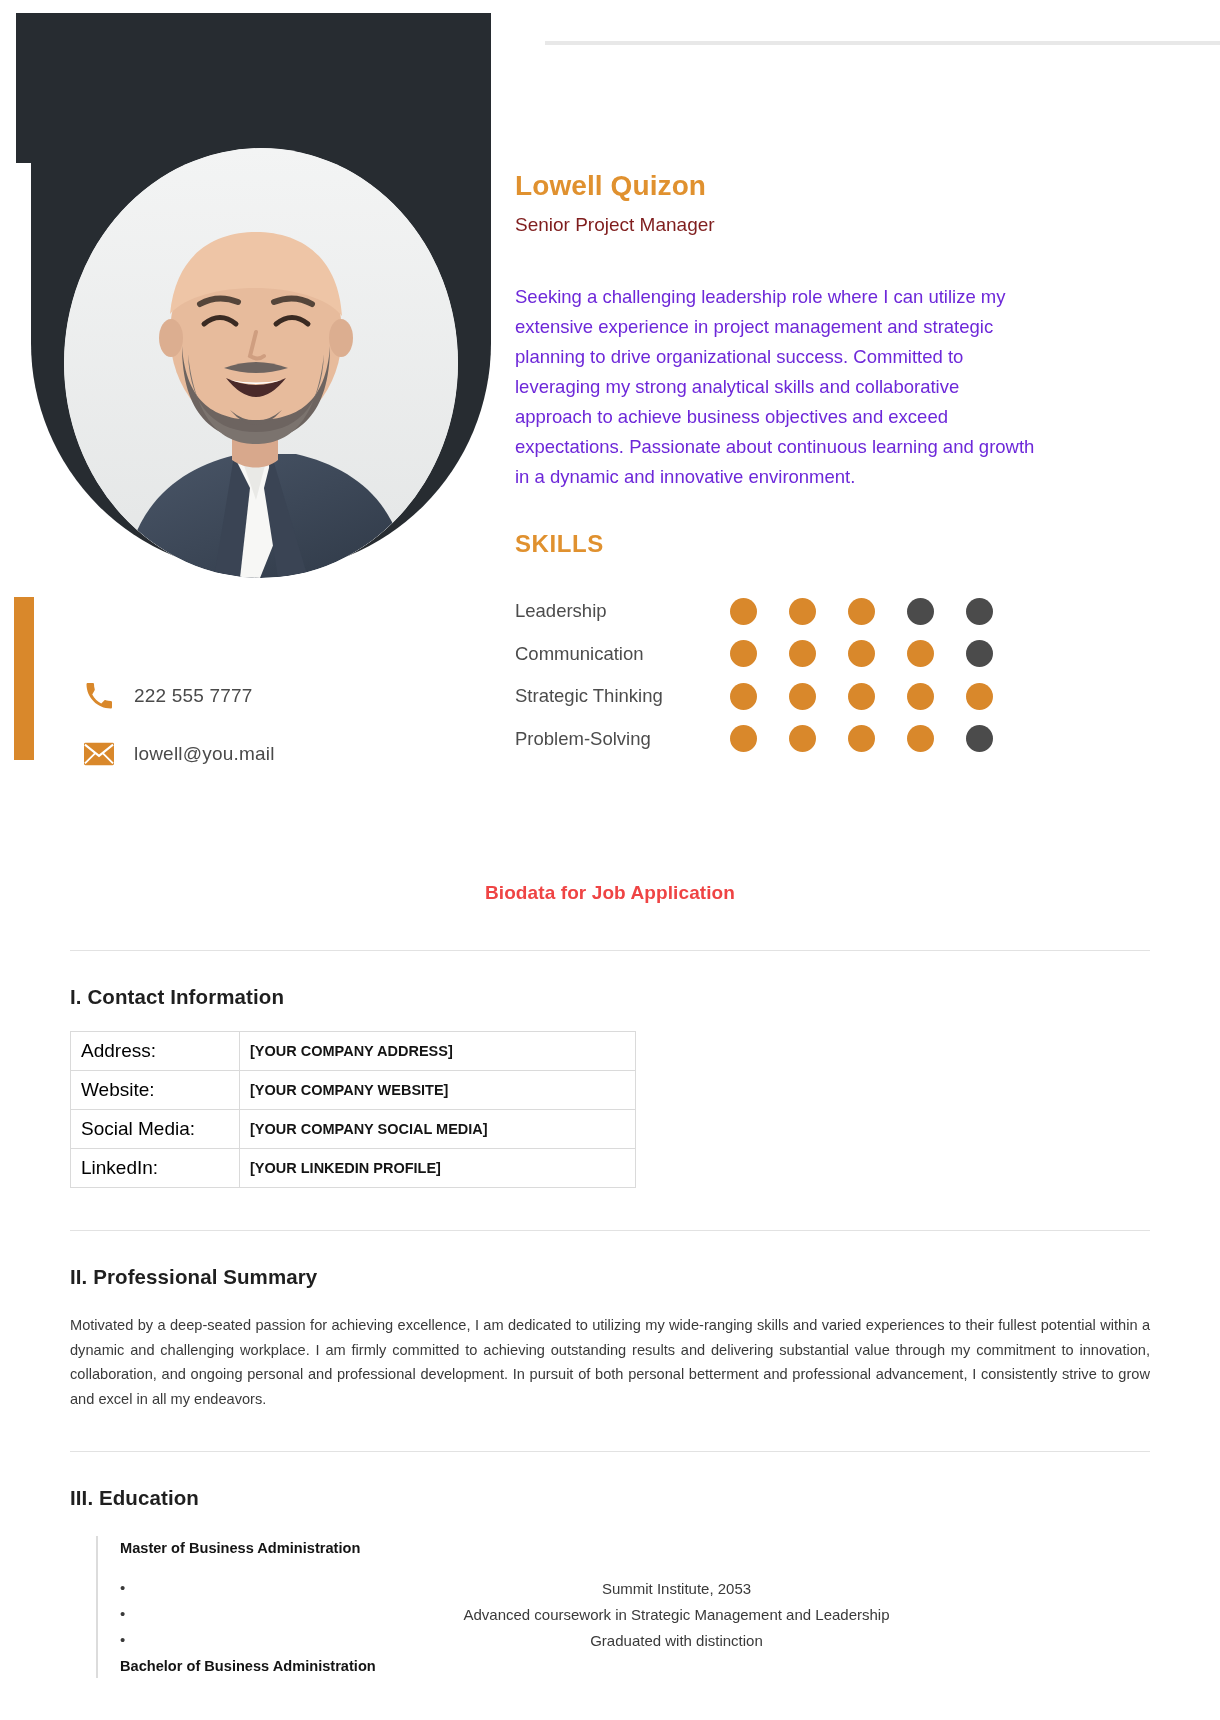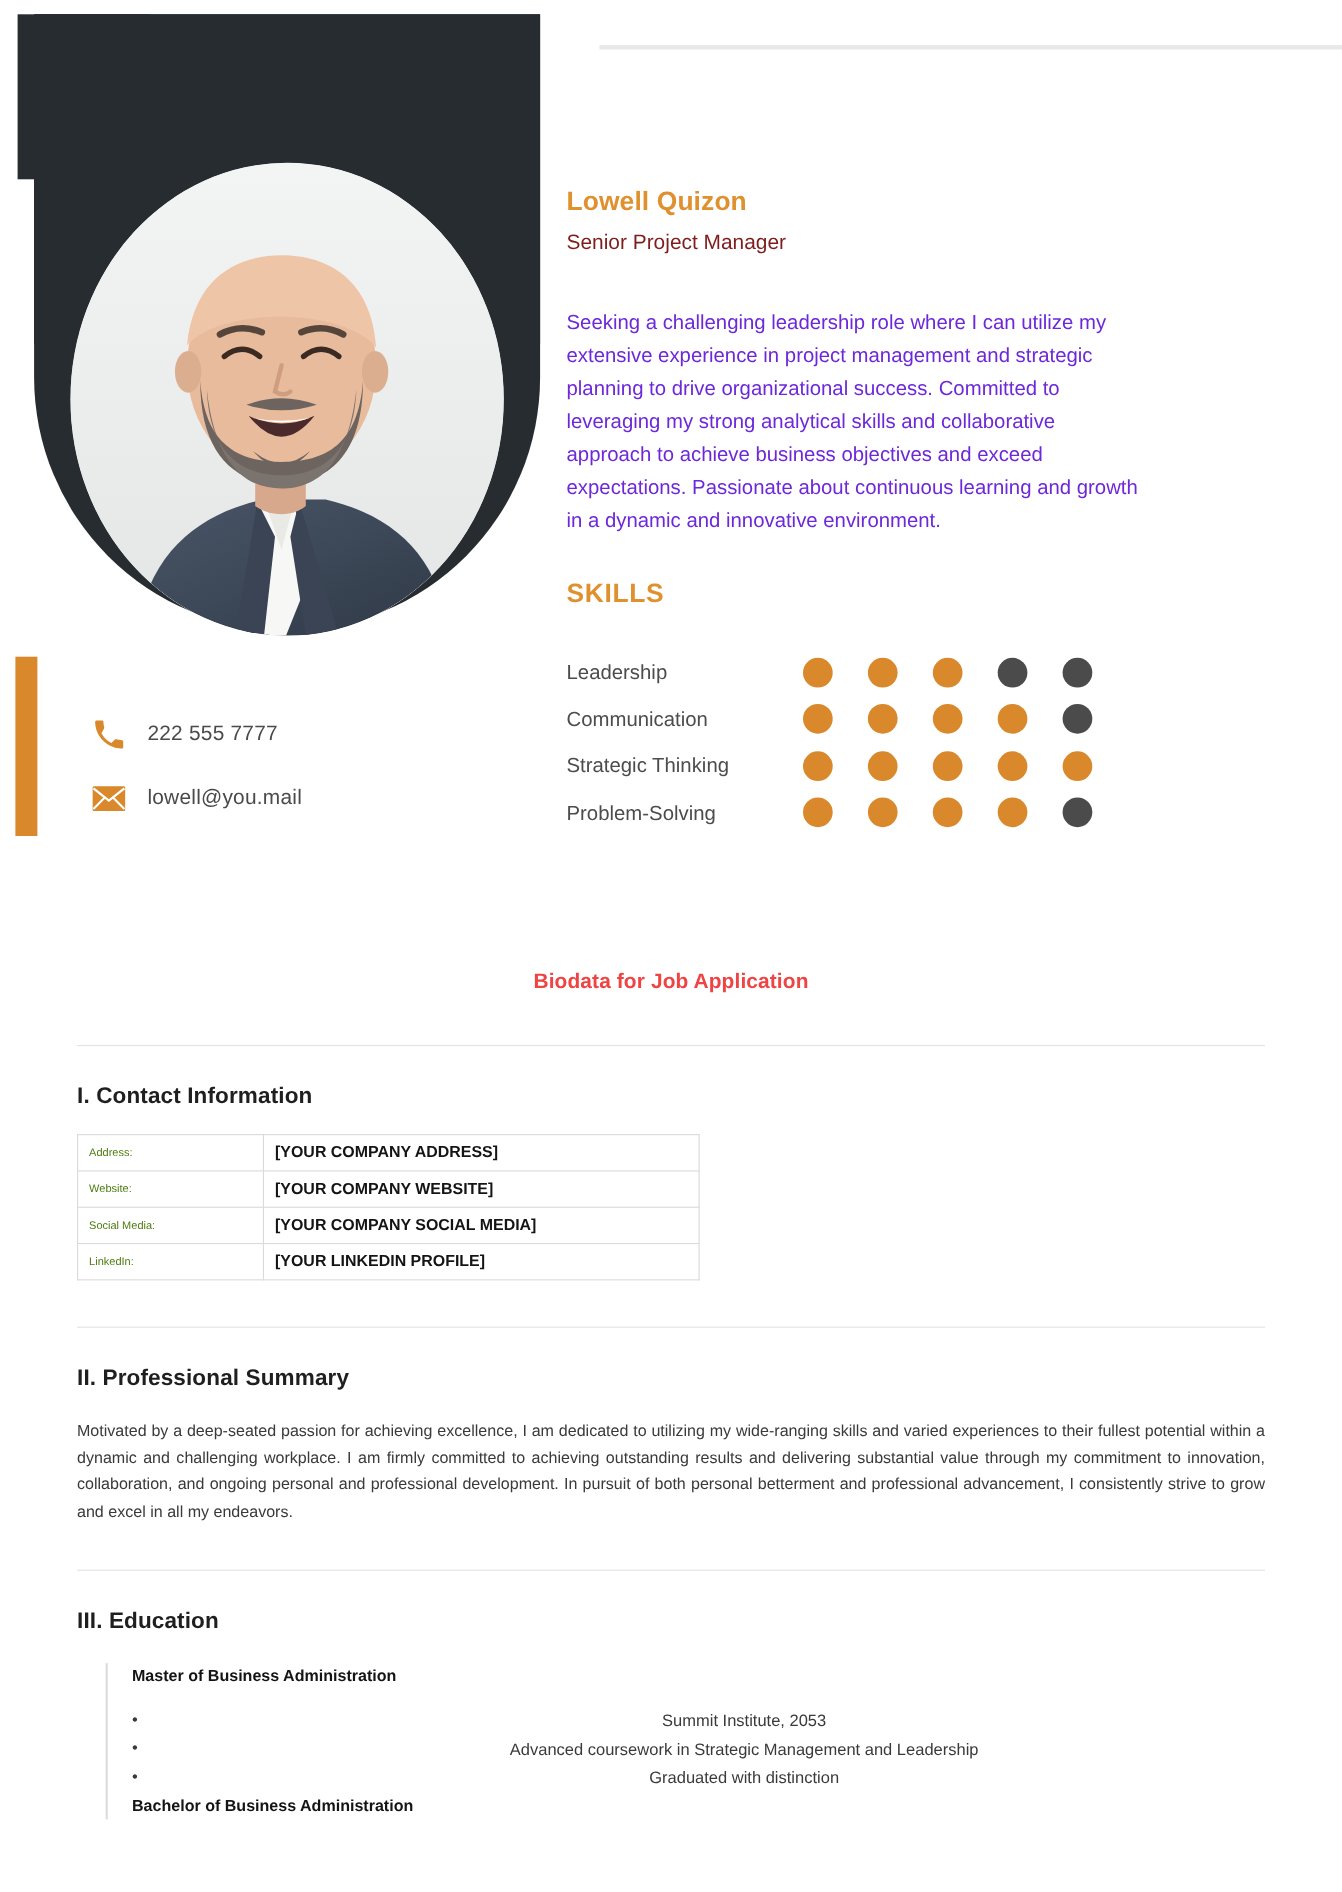--- a/index.html
+++ b/index.html
@@ -82,21 +82,21 @@
     top: 597px;
     width: 20px;
     height: 163px;
     background: #d9882b;
   }
 
   
   .contact-list {
     position: absolute;
     left: 82px;
-    top: 644px;
+    top: 672px;
     width: 380px;
   }
   .contact-row {
     display: flex;
     align-items: center;
     height: 48px;
     margin-bottom: 10px;
   }
   .contact-ico {
     width: 34px;
@@ -114,21 +114,21 @@
   }
 
   
   .hero-right {
     position: absolute;
     left: 515px;
     top: 170px;
     width: 530px;
   }
   .hero-name {
-    font-size: 24px;
+    font-size: 28px;
     font-weight: bold;
     color: #e0912f;
     letter-spacing: .1px;
     margin: 0 0 12px 0;
   }
   .hero-role {
     font-size: 19px;
     color: #7f1d1d;
     margin: 0 0 46px 0;
   }
@@ -215,22 +215,22 @@
     table-layout: fixed;
   }
   table.info td {
     border: 1px solid #dadada;
     padding: 8px 10px;
     vertical-align: middle;
     height: 15px;
   }
   td.k {
     width: 148px;
-    font-size: 10px;
-    color: #4d7c0f;
+    font-size: 19px;
+    color: #000000;
   }
   td.v {
     font-size: 14.5px;
     font-weight: bold;
     color: #141414;
     padding-left: 17px;
   }
 
   
   .summary {

